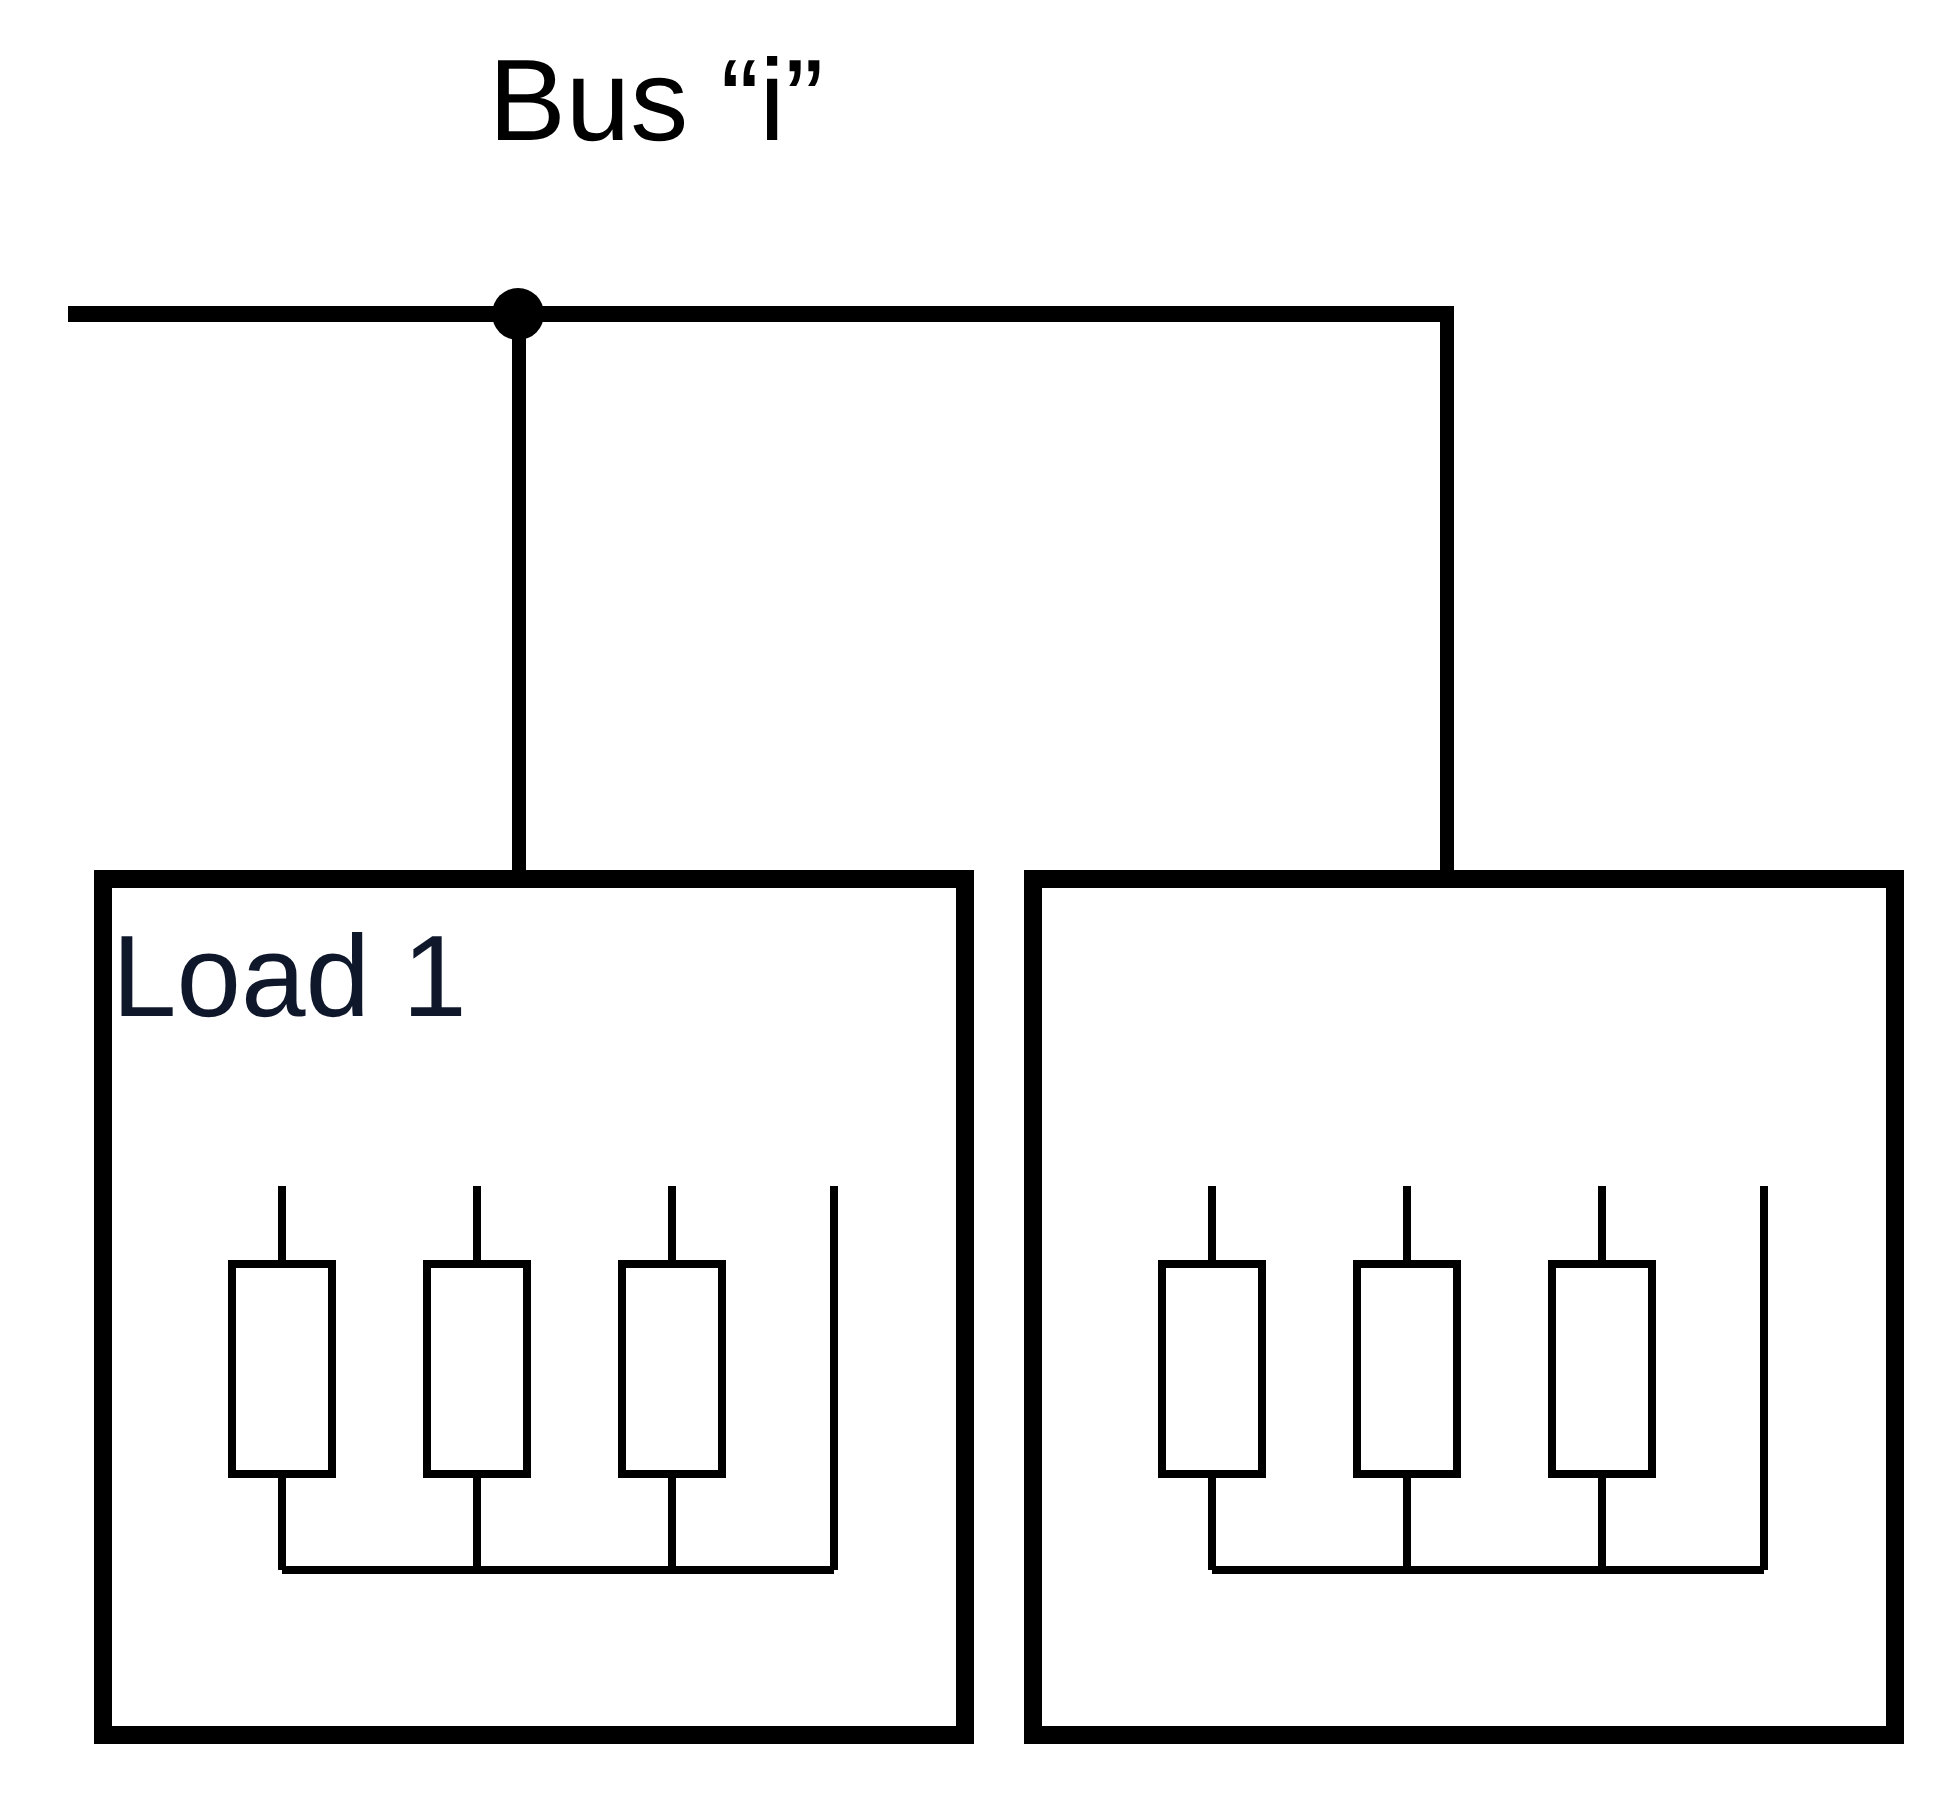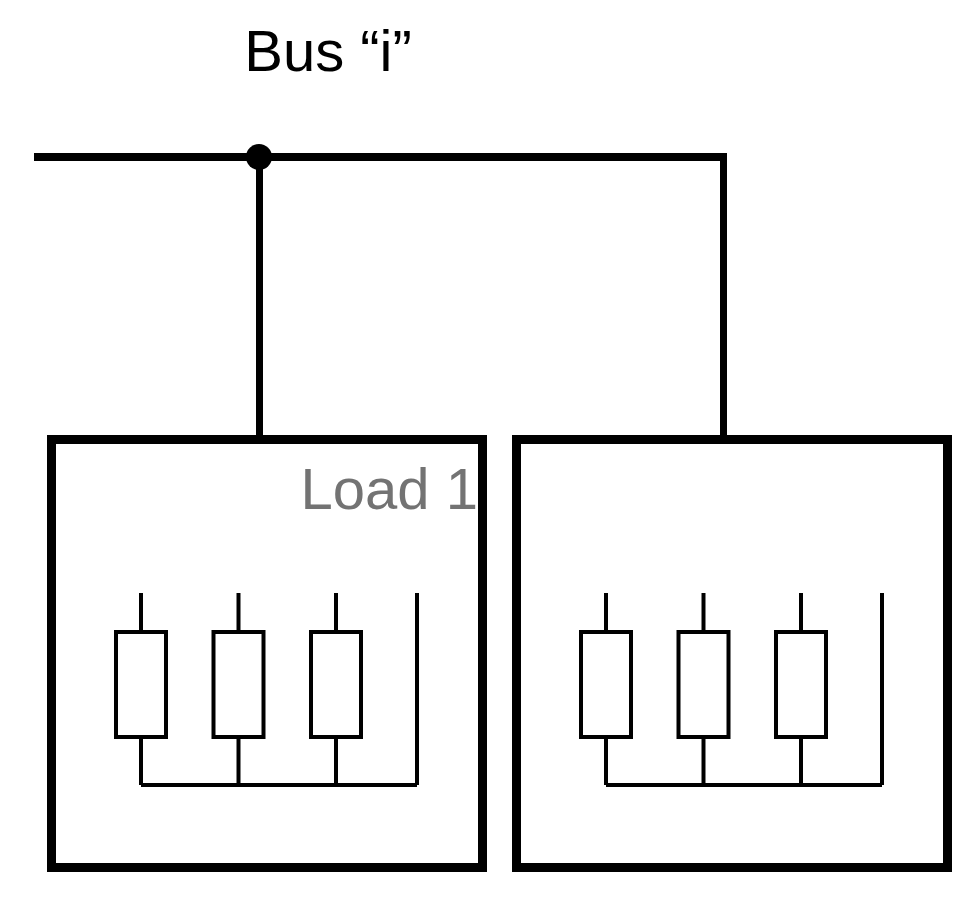--- a/index.html
+++ b/index.html
@@ -67,24 +67,24 @@
     box-sizing: border-box;
     background: #ffffff;
   }
   .load-box.first  { left: 47px; }
   .load-box.second { left: 512px; }
   .load-label {
     position: absolute;
     top: 12px;
     left: 0;
     width: 100%;
-    text-align: right;
+    text-align: left;
     font-size: 58px;
     line-height: 1.15;
-    color: #737373;
+    color: #0f172a;
   }
   svg.circuit {
     position: absolute;
     left: 0;
     top: 0;
     width: 422px;
     height: 419px;
   }
 </style>
 </head>

